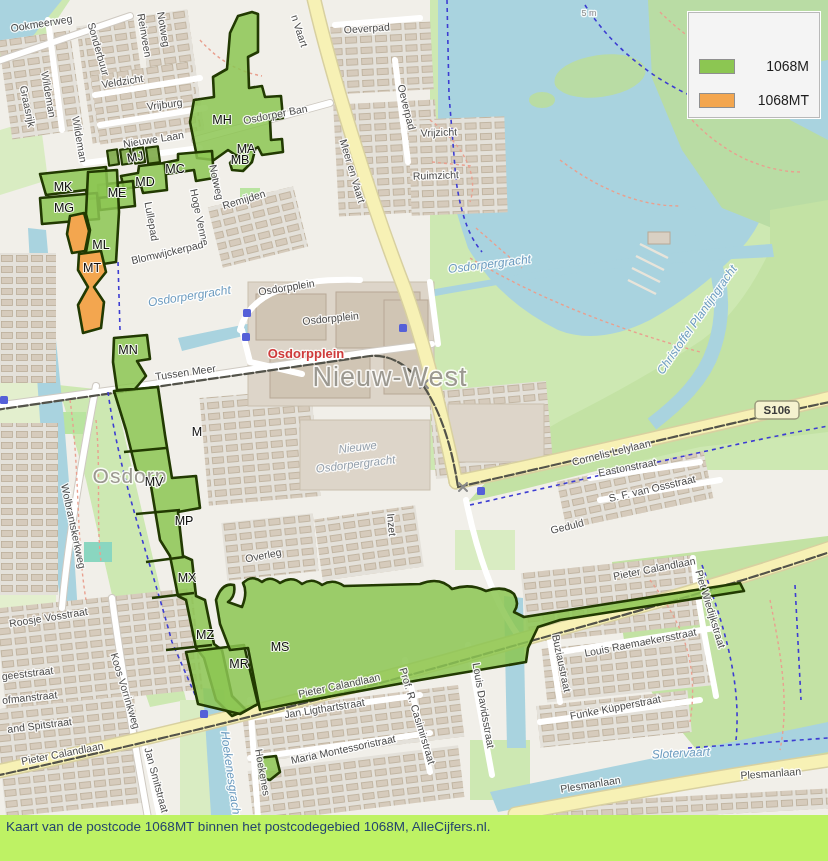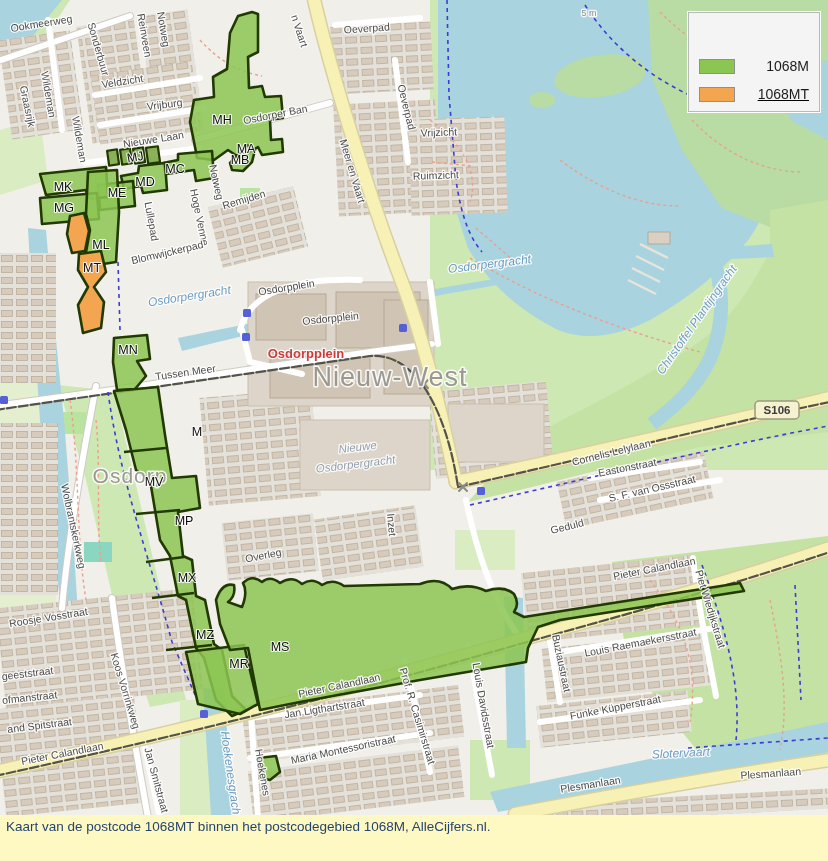--- a/index.html
+++ b/index.html
@@ -17,25 +17,25 @@
   .pl{font-size:21px;fill:#9b9890;stroke-width:3px;letter-spacing:1px;}
   .pl2{font-size:27px;fill:#9b9890;stroke-width:3px;letter-spacing:1px;}
   .poi{font-size:13px;fill:#cf3b3b;font-weight:bold;}
   .ar{font-size:12.5px;fill:#0d0d0d;stroke-width:2.2px;}
   .sh{font-size:11.5px;fill:#3c3c3c;font-weight:bold;stroke:none;}
   .shieldbox{fill:#f5f2cf;stroke:#9a9a7c;stroke-width:1.5;}
   
   .legend{position:absolute;right:8px;top:12px;width:132px;background:#f4f4f4;
           border:1px solid #b9b9b9;box-shadow:0 0 0 1px #fff;padding:7px 10px;box-sizing:border-box;}
   .legend-row{display:flex;align-items:center;height:20px;margin-top:36px;}
-  .legend-row + .legend-row{margin-top:8px;text-decoration:underline;}
+  .legend-row + .legend-row{margin-top:14px;}
   .legend-swatch{width:34px;height:13px;margin-right:10px;border:1px solid #8f8f8f;}
   .legend-label{font-size:14px;color:#1c1c1c;margin-left:auto;}
   
-  .caption{position:absolute;left:0;top:815px;width:828px;height:46px;background:#fef9c3;
+  .caption{position:absolute;left:0;top:815px;width:828px;height:46px;background:#bef264;
            color:var(--captext,#25456e);font-size:13.5px;line-height:18px;padding:3px 0 0 6px;box-sizing:border-box;}
   .caption div{white-space:nowrap;}
 </style>
 </head>
 <body>
 
 <div class="stage">
   <div class="maparea">
   <svg width="828" height="815" viewBox="0 0 828 815">
     <defs>

